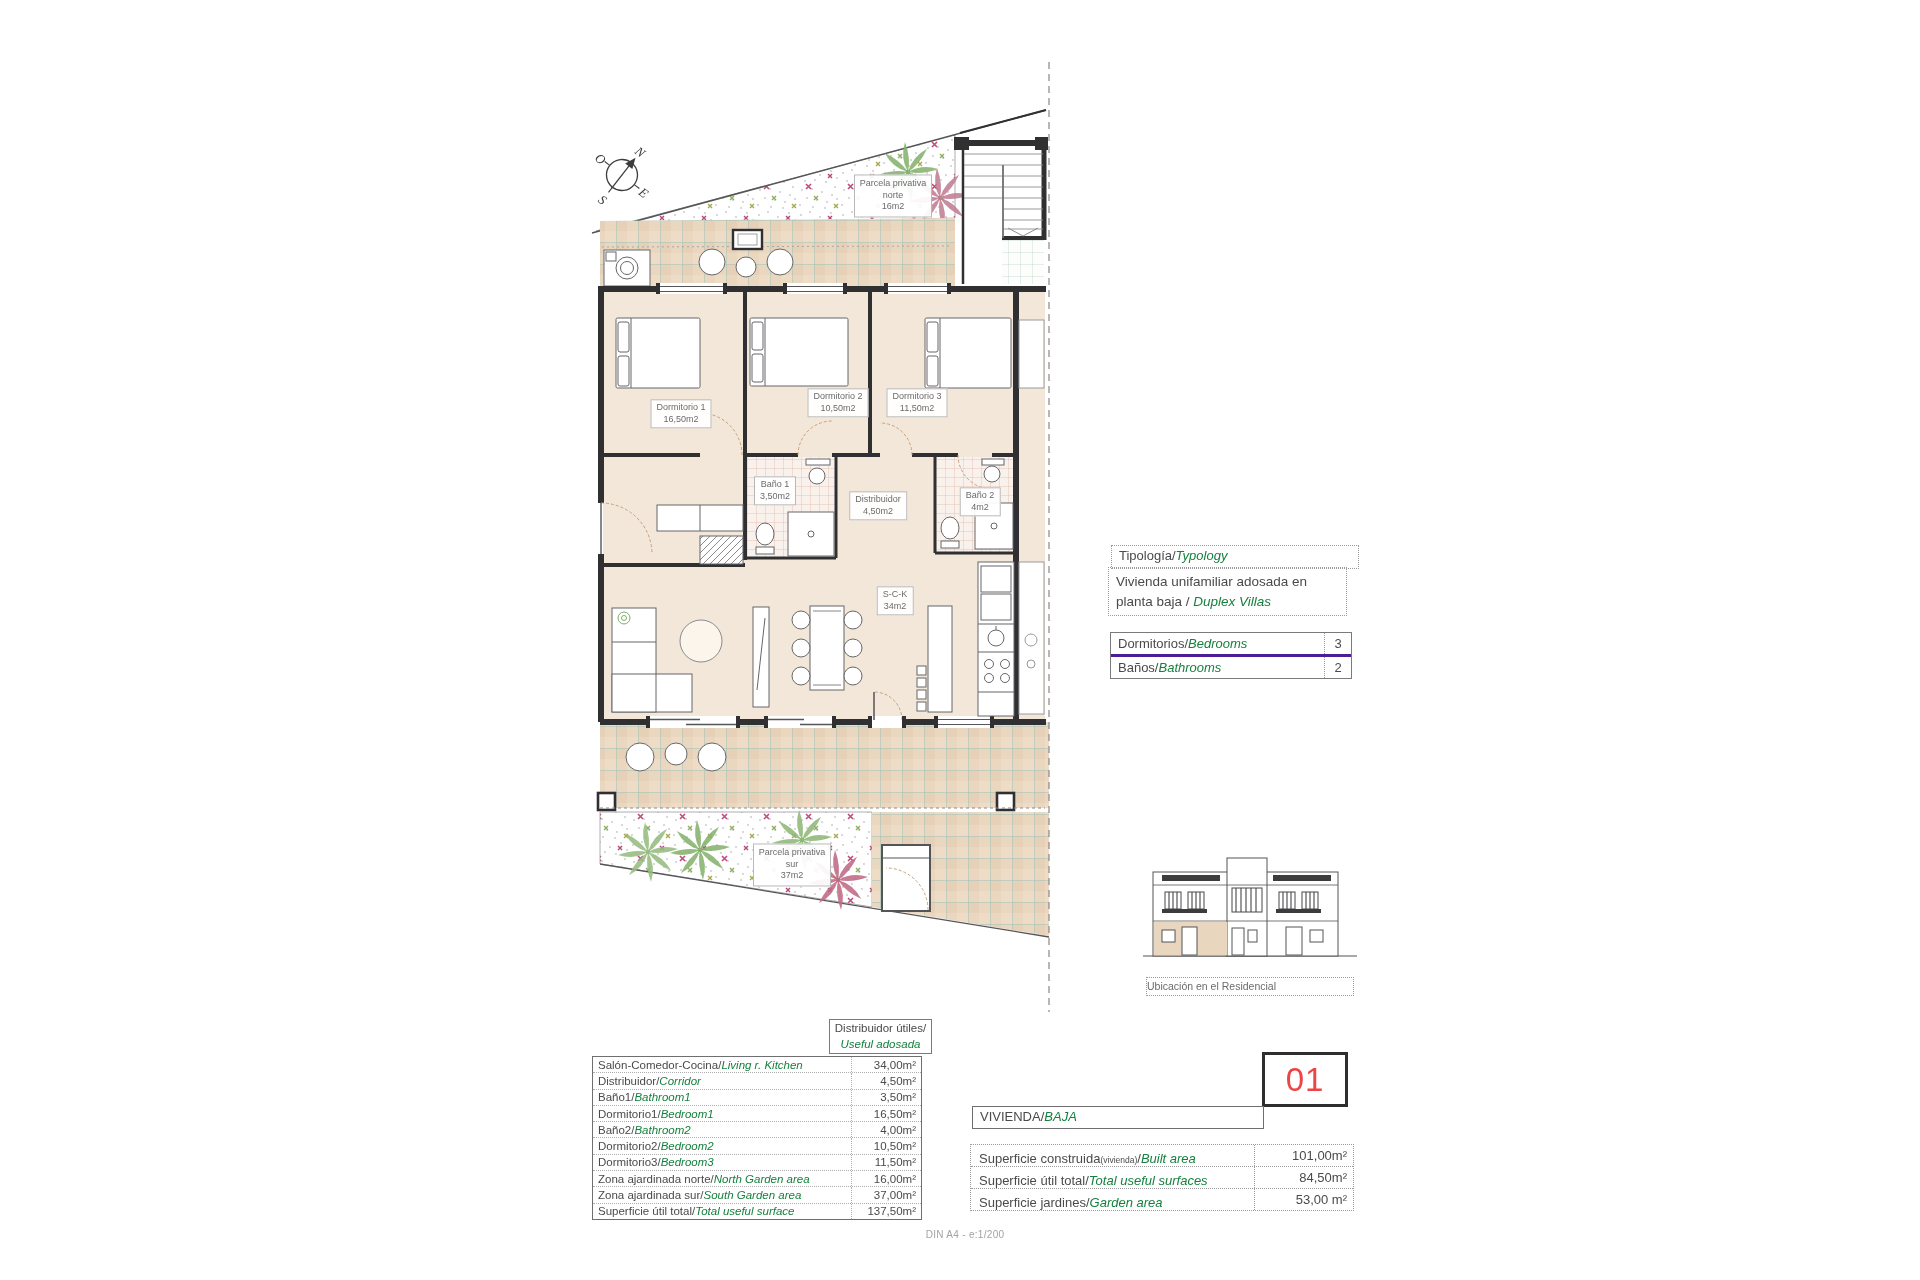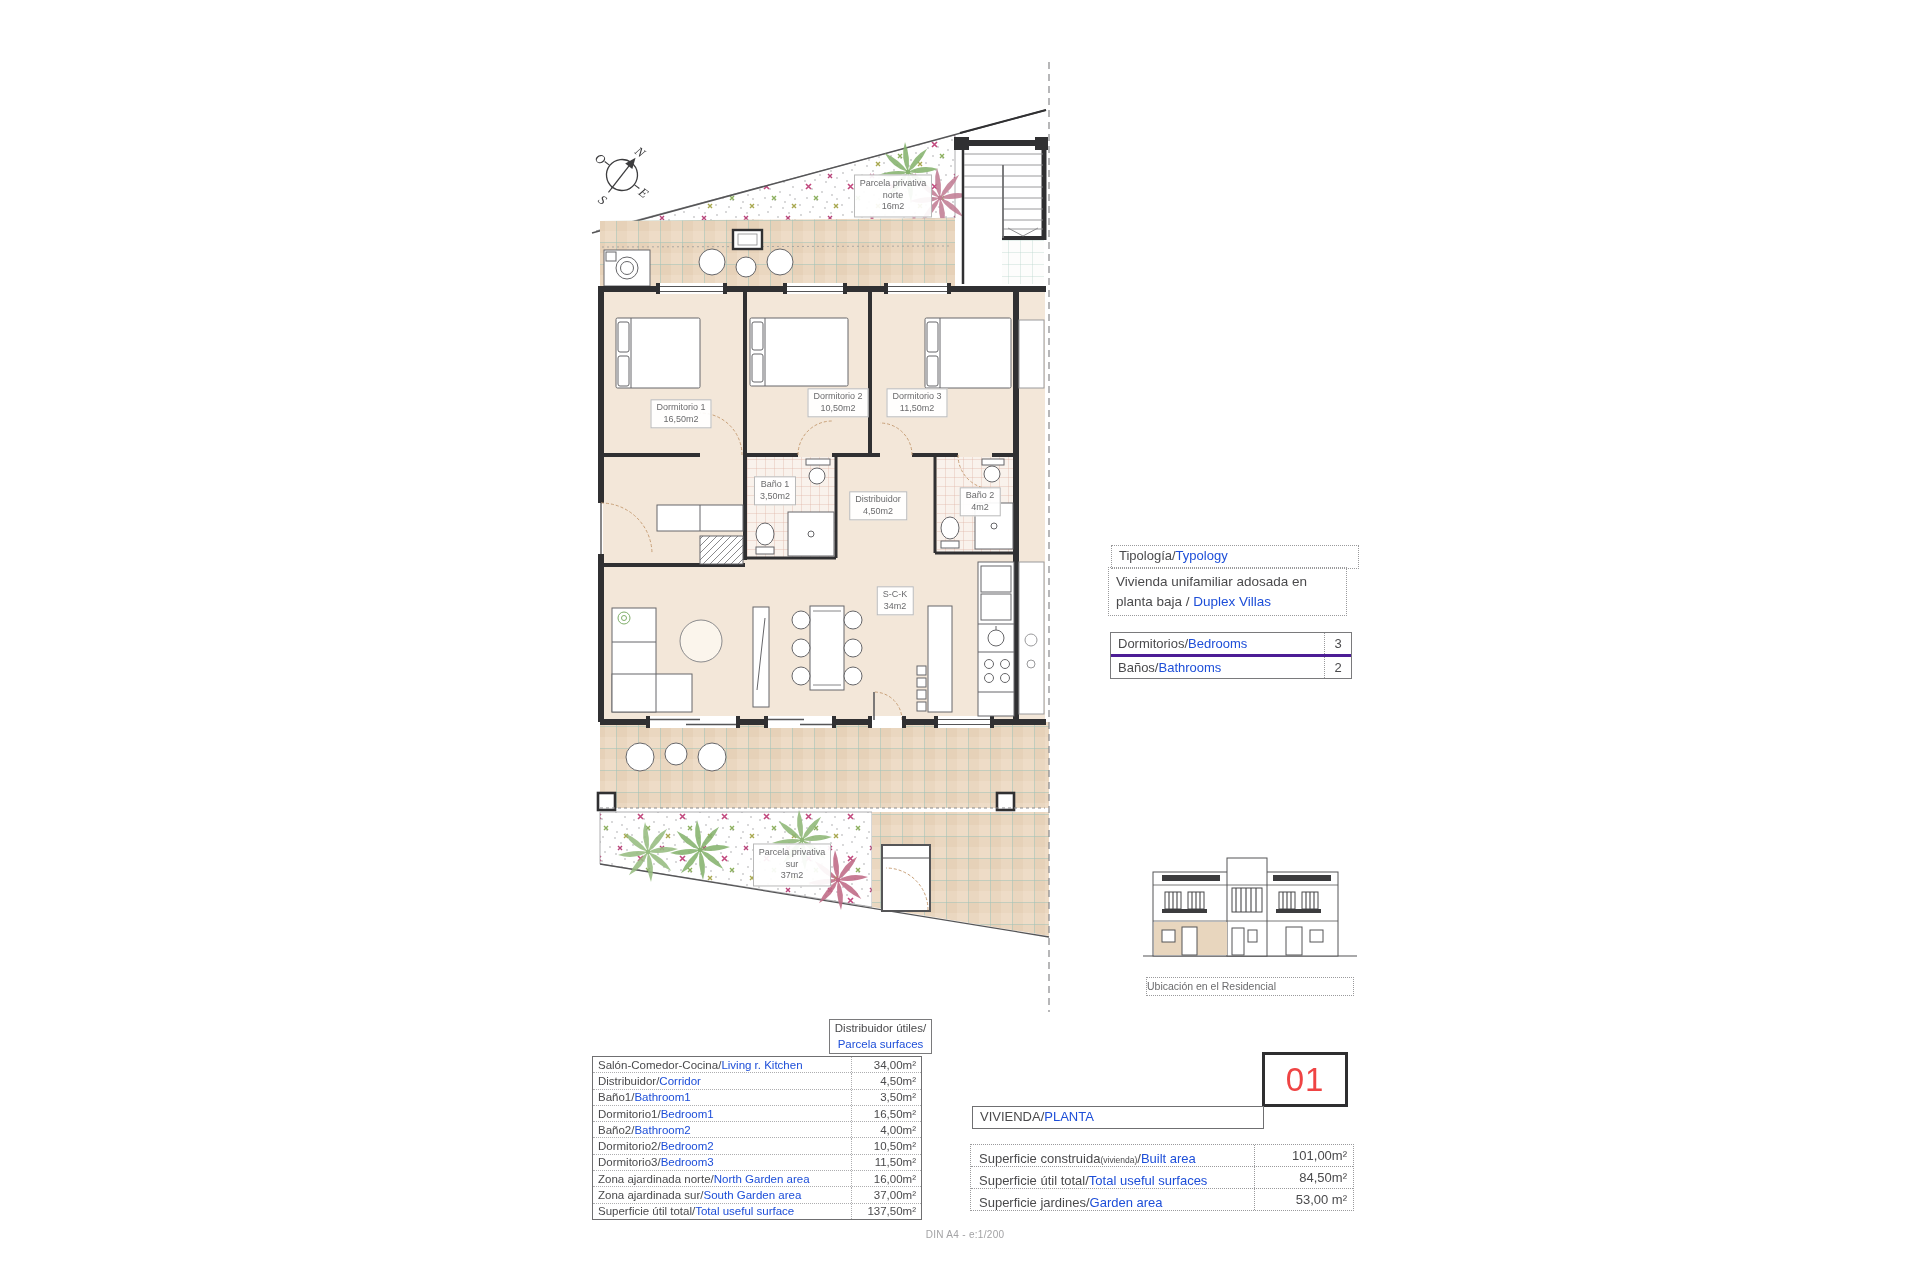--- a/index.html
+++ b/index.html
@@ -1,20 +1,20 @@
 <!DOCTYPE html>
 <html><head>
 <meta charset="utf-8">
 <style>
   html,body{margin:0;padding:0;background:#fff}
   .sheet{position:relative;width:1920px;height:1280px;background:#fff;
          font-family:"Liberation Sans",sans-serif;color:#4a4a4c;overflow:hidden}
   .abs{position:absolute}
   .es{color:#4a4a4c}
-  .en{color:#1d4ed8;}
+  .en{color:#15803d;font-style:italic}
   .vsmall{font-size:8.5px;color:#4a4a4c}
 
   
   .plan-label{position:absolute;transform:translate(-50%,-50%);
     background:rgba(255,255,255,.93);border:1px solid #b9b9b9;color:#6b6b6d;
     font-size:9px;line-height:1.3;text-align:center;padding:2px 5px;white-space:nowrap}
   .plan-label.garden{white-space:normal;width:68px;padding:3px 4px}
 
   
   .floor-title{left:602px;top:1057px;width:216px;height:20px;border:2px solid #3c3c3e;
@@ -473,21 +473,21 @@
       <rect x="170" y="78" width="13" height="12"></rect>
     </g>
   </svg>
   <div class="abs loc-box">Ubicación en el Residencial</div>
 
   <div class="abs floor-title">
     <span class="es">PLANTA BAJA/</span><span class="en">GROUND FLOOR</span>
   </div>
   <div class="abs su-box">
     <div class="es">Distribuidor útiles/</div>
-      <div class="en">Parcela surfaces</div>
+      <div class="en">Useful adosada</div>
   </div>
 
   <div class="abs surface-table">
     <div class="srow">
         <div class="slbl"><span class="es">Salón-Comedor-Cocina/</span><span class="en">Living r. Kitchen</span></div>
         <div class="sval">34,00m²</div>
       </div>
     <div class="srow">
         <div class="slbl"><span class="es">Distribuidor/</span><span class="en">Corridor</span></div>
         <div class="sval">4,50m²</div>
@@ -521,21 +521,21 @@
         <div class="sval">37,00m²</div>
       </div>
     <div class="srow">
         <div class="slbl"><span class="es">Superficie útil total/</span><span class="en">Total useful surface</span></div>
         <div class="sval">137,50m²</div>
       </div>
   </div>
 
   <div class="abs unit-number">01</div>
   <div class="abs house-box">
-    <span class="es">VIVIENDA/</span><span class="en">PLANTA</span>
+    <span class="es">VIVIENDA/</span><span class="en">BAJA</span>
   </div>
 
   <div class="abs unit-table">
     <div class="urow">
       <div class="ulbl"><span class="es">Superficie construida</span><span class="vsmall">(vivienda)</span><span class="es">/</span><span class="en">Built area</span></div>
       <div class="uval">101,00m²</div>
     </div>
     <div class="urow">
       <div class="ulbl"><span class="es">Superficie útil total</span><span class="vsmall"></span><span class="es">/</span><span class="en">Total useful surfaces</span></div>
       <div class="uval">84,50m²</div>

